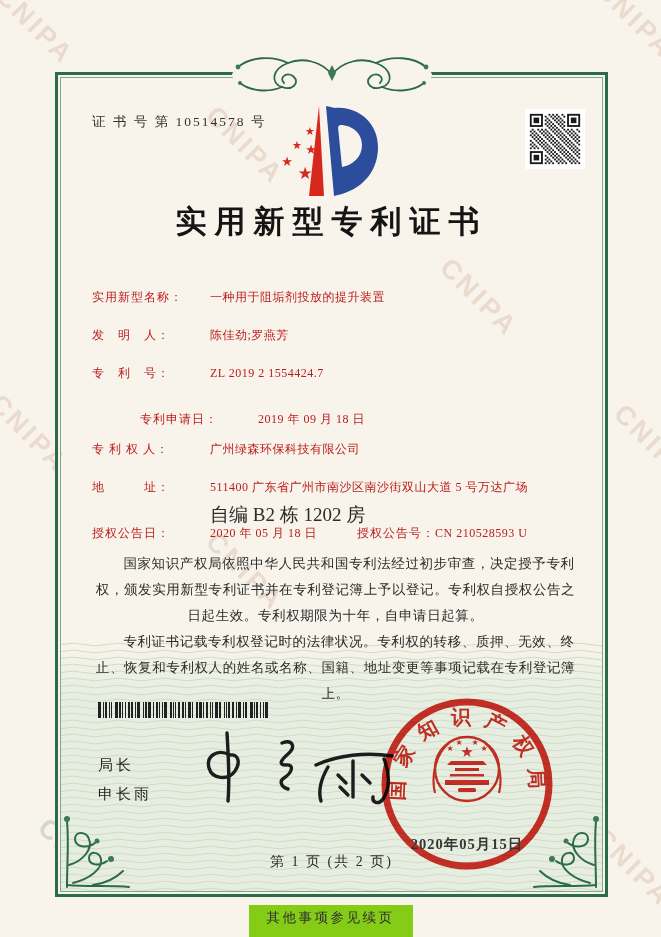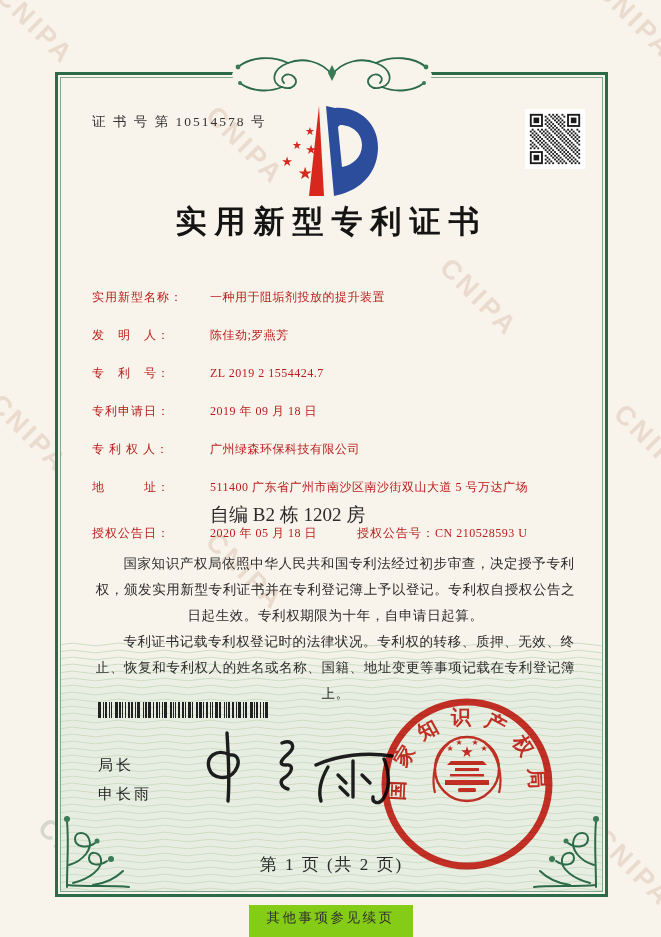--- a/index.html
+++ b/index.html
@@ -52,21 +52,21 @@
   .barcode { position:absolute; left:40px; top:627px; width:170px; height:16px; }
   .signer { position:absolute; left:40px; top:676px; font-size:15px; letter-spacing:3px; color:#1f1f1f; line-height:1.9; }
   .signature { position:absolute; left:132px; top:648px; width:218px; height:100px; }
 
   .seal { position:absolute; left:320px; top:620px; width:178px; height:178px; mix-blend-mode:multiply; }
   .seal svg { width:100%; height:100%; display:block; opacity:0.95; }
   .seal .seal-date {
     position:absolute; left:0; right:0; top:140px; text-align:center;
     font-size:14.5px; color:#3c3c3c; letter-spacing:1px; font-weight:bold;
   }
-  .pageno { position:absolute; left:0; right:0; top:778px; text-align:center; font-size:17px; letter-spacing:2px; color:#2b2b2b; }
+  .pageno { position:absolute; left:0; right:0; top:778px; text-align:center; font-size:14px; letter-spacing:2px; color:#2b2b2b; }
 
   .footer-note {
     position:absolute; left:50%; transform:translateX(-50%); top:905px;
     background:#84cc16; padding:4px 18px 16px; font-size:13.5px; letter-spacing:2.5px; color:#2f2f2f;
   }
   .green-stroke { stroke:var(--accent,#2c6b48); fill:none; stroke-linecap:round; }
   .red-fill { fill:var(--seal-red,#d5281e); }
   .red-stroke { stroke:var(--seal-red,#d5281e); fill:none; }
 </style>
 </head>
@@ -410,21 +410,21 @@
     <div class="fields">
       <div class="frow" style="top:214px;">
         <span class="lbl">实用新型名称：</span><span>一种用于阻垢剂投放的提升装置</span>
       </div>
       <div class="frow" style="top:252px;">
         <span class="lbl">发　明　人：</span><span>陈佳劲;罗燕芳</span>
       </div>
       <div class="frow" style="top:290px;">
         <span class="lbl">专　利　号：</span><span>ZL 2019 2 1554424.7</span>
       </div>
-      <div class="frow" style="top:328px;">
+      <div class="frow" style="top:336px;margin-left:48px;">
         <span class="lbl">专利申请日：</span><span>2019 年 09 月 18 日</span>
       </div>
       <div class="frow" style="top:366px;">
         <span class="lbl">专 利 权 人：</span><span>广州绿森环保科技有限公司</span>
       </div>
       <div class="frow" style="top:404px;">
         <span class="lbl">地　　　址：</span><span>511400 广东省广州市南沙区南沙街双山大道 5 号万达广场</span>
       </div>
       <div class="addr2" style="top:427px;">自编 B2 栋 1202 房</div>
       <div class="frow" style="top:450px;">
@@ -536,19 +536,20 @@
             <rect x="72" y="79" width="34" height="2.5"></rect>
             <rect x="67" y="85" width="44" height="5"></rect>
             <rect x="80" y="93" width="18" height="4" rx="1.5"></rect>
           </g>
           <g class="red-stroke" stroke-width="2.2">
             <path d="M57,98 C53,82 57,60 71,48"></path>
             <path d="M121,98 C125,82 121,60 107,48"></path>
           </g>
         </g>
       </svg>
+      <div class="seal-date">2020年05月15日</div>
     </div>
 
     <div class="pageno">第 1 页 (共 2 页)</div>
   </div>
 
   <div class="footer-note">其他事项参见续页</div>
 </div>
 
 </body></html>

